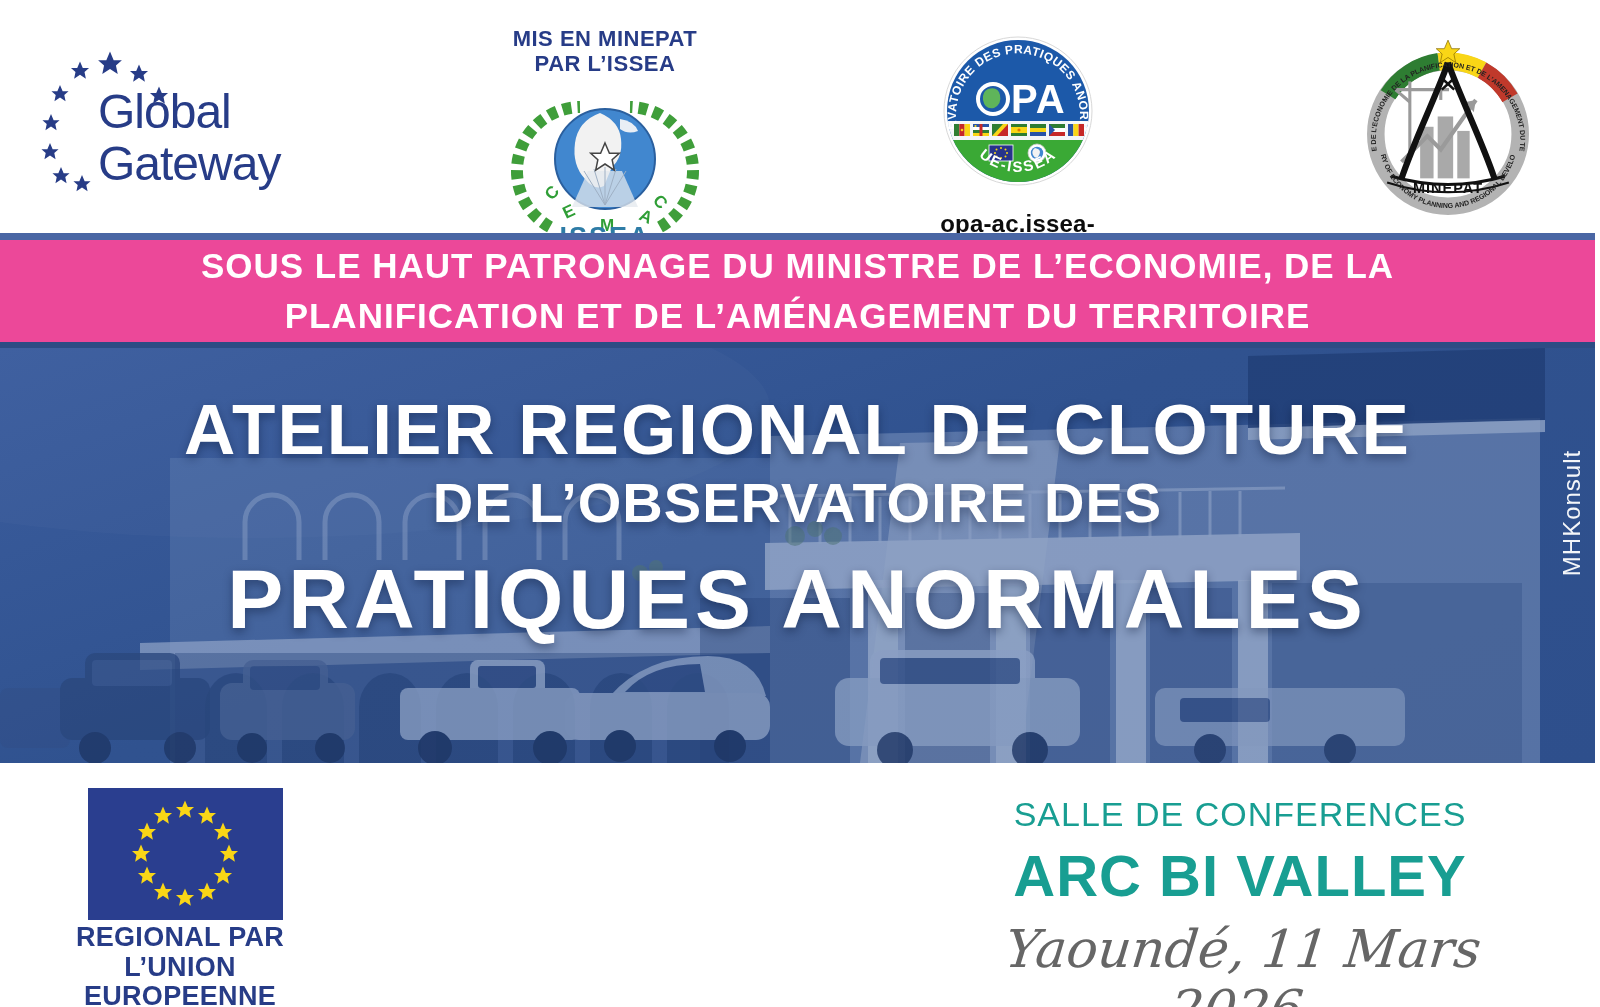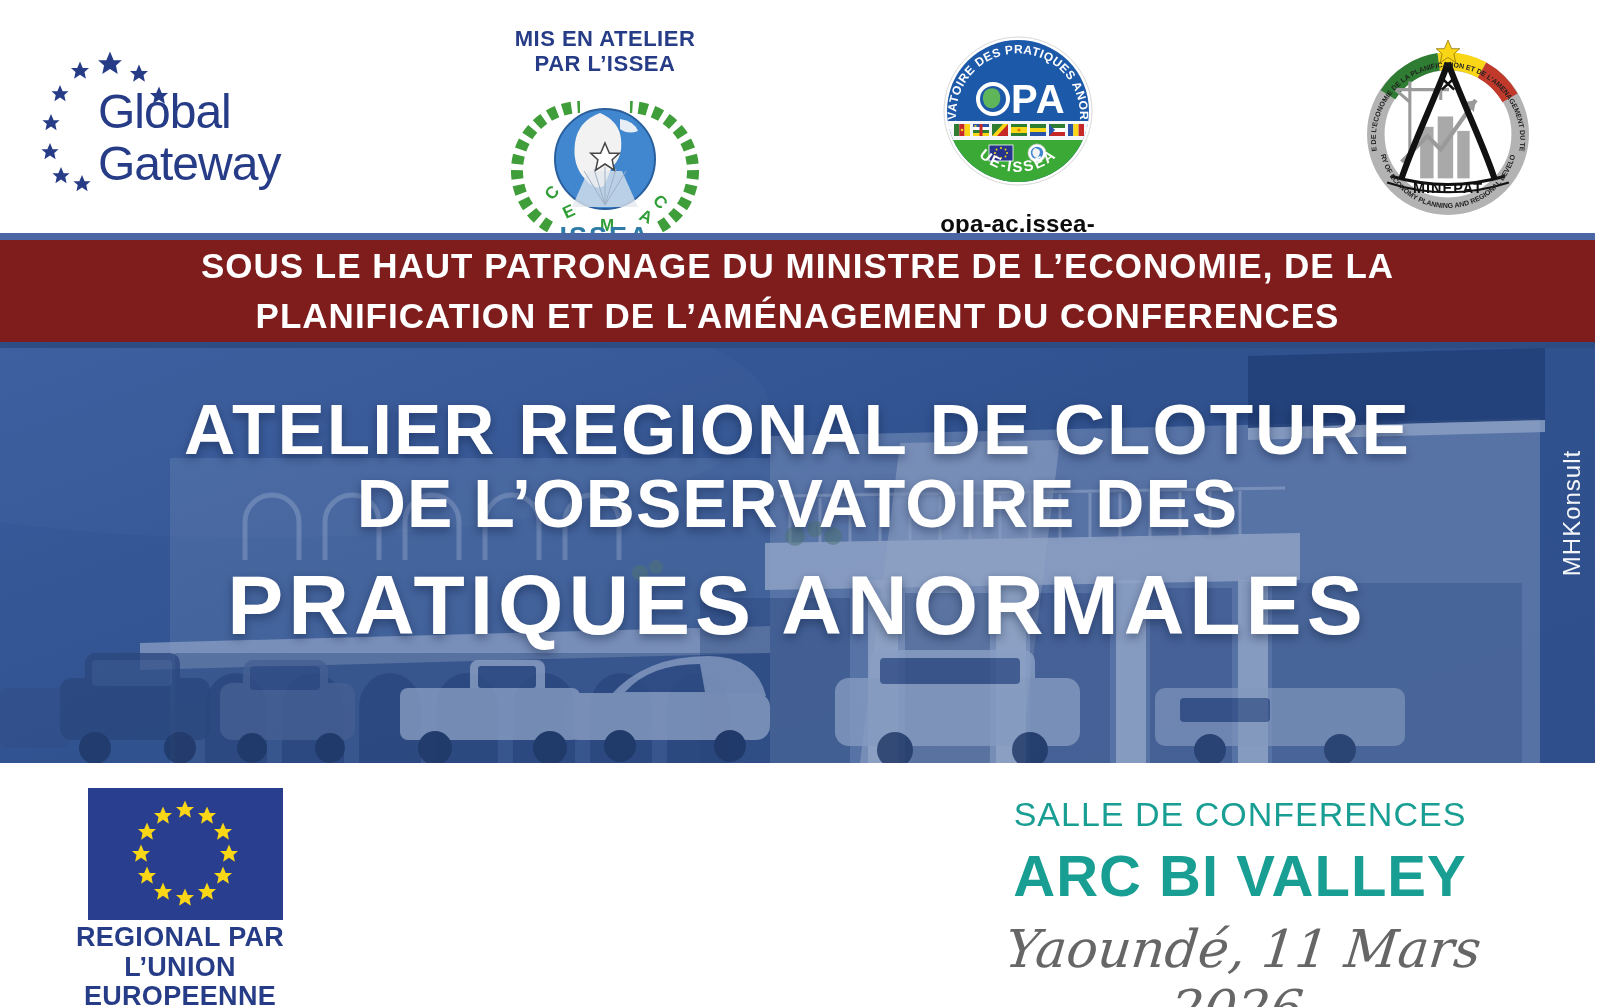--- a/index.html
+++ b/index.html
@@ -14,34 +14,34 @@
   .gg-text{position:absolute;left:63px;top:38px;color:#273c87;font-weight:400;font-size:48px;line-height:1.08;letter-spacing:-1px;}
   .issea-block{position:absolute;left:470px;top:26px;width:270px;text-align:center;}
   .issea-caption{color:#273c87;font-weight:700;font-size:22px;line-height:1.15;letter-spacing:.5px;}
   .issea-svg{margin-top:2px;}
   .opa-block{position:absolute;left:885px;top:36px;width:265px;text-align:center;}
   .opa-url{margin-top:20px;color:#0c0c0c;font-weight:700;font-size:24px;letter-spacing:.2px;}
   .minepat-block{position:absolute;left:1350px;top:36px;width:196px;height:196px;}
   
   .band-green{
     position:absolute;left:0;top:233px;width:1595px;height:115px;box-sizing:border-box;
-    background:#7f1d1d;border-top:7px solid #4a66a4;border-bottom:6px solid #2d4c84;
+    background:#ec4899;border-top:7px solid #4a66a4;border-bottom:6px solid #2d4c84;
     display:flex;flex-direction:column;justify-content:center;align-items:center;
   }
   .band-green .bline{color:#ffffff;font-weight:700;font-size:35px;line-height:1.42;letter-spacing:1px;text-align:center;}
   
   .band-blue{
     position:absolute;left:0;top:348px;width:1595px;height:415px;
     background:linear-gradient(160deg,#3b5d9e 0%,#30528f 45%,#2e4f8c 100%);
     overflow:hidden;
   }
   .building-art{position:absolute;left:0;top:0;}
   .title-wrap{position:absolute;left:0;top:46px;width:1595px;text-align:center;color:#ffffff;}
   .title-l1{font-weight:700;font-size:71px;letter-spacing:2px;line-height:1;text-shadow:0 4px 10px rgba(8,20,50,.4);}
-  .title-l2{font-weight:700;font-size:68px;letter-spacing:1px;line-height:1;margin-top:4px;text-shadow:0 4px 10px rgba(8,20,50,.4);}
+  .title-l2{font-weight:700;font-size:56px;letter-spacing:1px;line-height:1;margin-top:10px;text-shadow:0 4px 10px rgba(8,20,50,.4);}
   .title-l3{font-weight:700;font-size:84px;letter-spacing:5px;line-height:1;margin-top:26px;text-shadow:0 4px 10px rgba(8,20,50,.4);}
   .watermark{
     position:absolute;right:8px;top:95px;width:30px;height:140px;
     display:flex;align-items:center;justify-content:center;
   }
   .watermark span{
     transform:rotate(-90deg);white-space:nowrap;color:rgba(255,255,255,.95);
     font-size:24px;font-weight:400;letter-spacing:1px;
   }
   
@@ -82,21 +82,21 @@
         </g>
       </svg>
       <div class="gg-text">
         <div>Global</div>
         <div>Gateway</div>
       </div>
     </div>
 
     <div class="issea-block">
       <div class="issea-caption">
-        <div>MIS EN ATELIER</div>
+        <div>MIS EN MINEPAT</div>
         <div>PAR L’ISSEA</div>
       </div>
       <svg class="issea-svg" width="210" height="170" viewBox="0 0 210 170">
 
         <path d="M50,148 A64,64 0 0 1 80,28" fill="none" stroke="#3f9e3a" stroke-width="12" stroke-dasharray="9 6"></path>
         <path d="M160,148 A64,64 0 0 0 130,28" fill="none" stroke="#3f9e3a" stroke-width="12" stroke-dasharray="9 6"></path>
 
         <circle cx="105" cy="80" r="50" fill="#4187cf" stroke="#2a5f9e" stroke-width="2"></circle>
         <path d="M100,34 Q78,42 75,64 Q72,86 85,100 Q95,112 104,107 Q108,97 112,88 Q123,78 121,60 Q119,42 100,34 Z" fill="#f2f2f2"></path>
         <path d="M120,40 q14,2 18,12 q-10,4 -18,-2 Z" fill="#e8eef5"></path>
@@ -253,21 +253,21 @@
         </text>
         <text font-family="Liberation Sans, sans-serif" font-weight="700" font-size="6.8" fill="#222222">
           <textPath href="#mnpBot" startOffset="50%" text-anchor="middle">MINISTRY OF ECONOMY PLANNING AND REGIONAL DEVELOPMENT</textPath>
         </text>
       </svg>
     </div>
   </div>
 
   <div class="band-green">
     <div class="bline">SOUS LE HAUT PATRONAGE DU MINISTRE DE L’ECONOMIE, DE LA</div>
-    <div class="bline">PLANIFICATION ET DE L’AMÉNAGEMENT DU CONFERENCES</div>
+    <div class="bline">PLANIFICATION ET DE L’AMÉNAGEMENT DU TERRITOIRE</div>
   </div>
 
   <div class="band-blue">
     <svg class="building-art" width="1595" height="415" viewBox="0 0 1595 415">
       <g opacity="0.5">
         <ellipse cx="250" cy="60" rx="520" ry="130" fill="#ffffff" opacity=".05"></ellipse>
 
         <rect x="170" y="110" width="600" height="305" fill="#9fb4d8" opacity=".35"></rect>
         <g stroke="#dde7f5" stroke-width="5" fill="none" opacity=".5">
           <path d="M245,212 v-38 a27,27 0 0 1 54,0 v38"></path>

